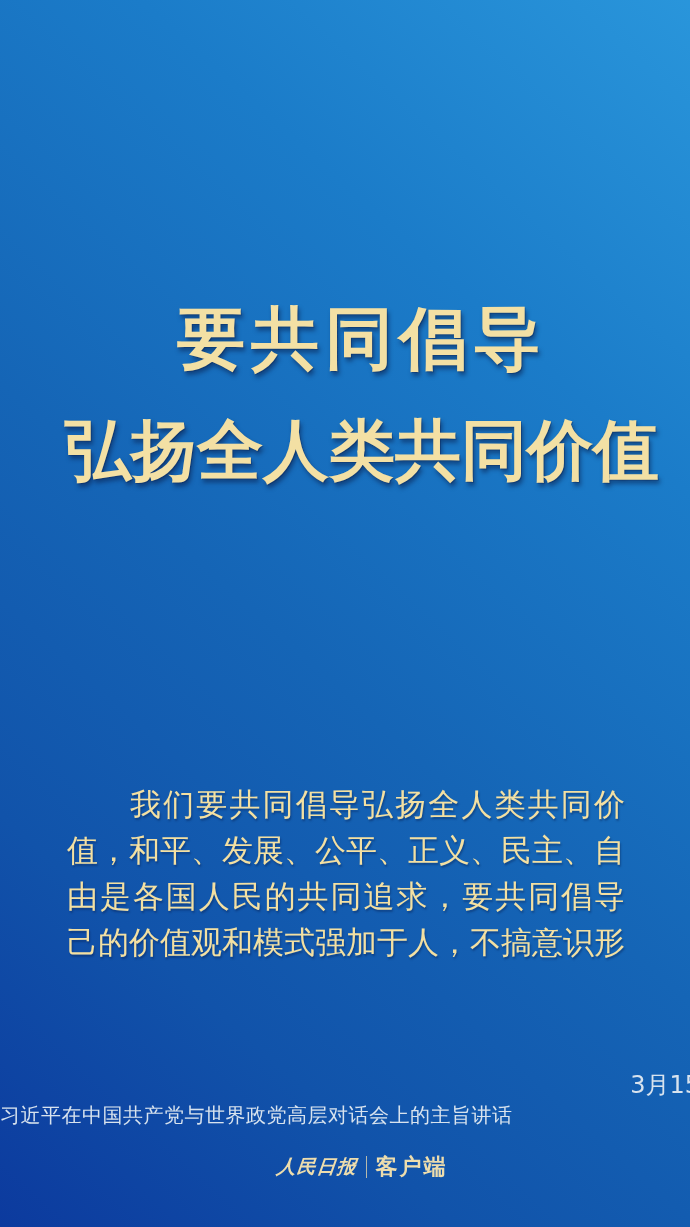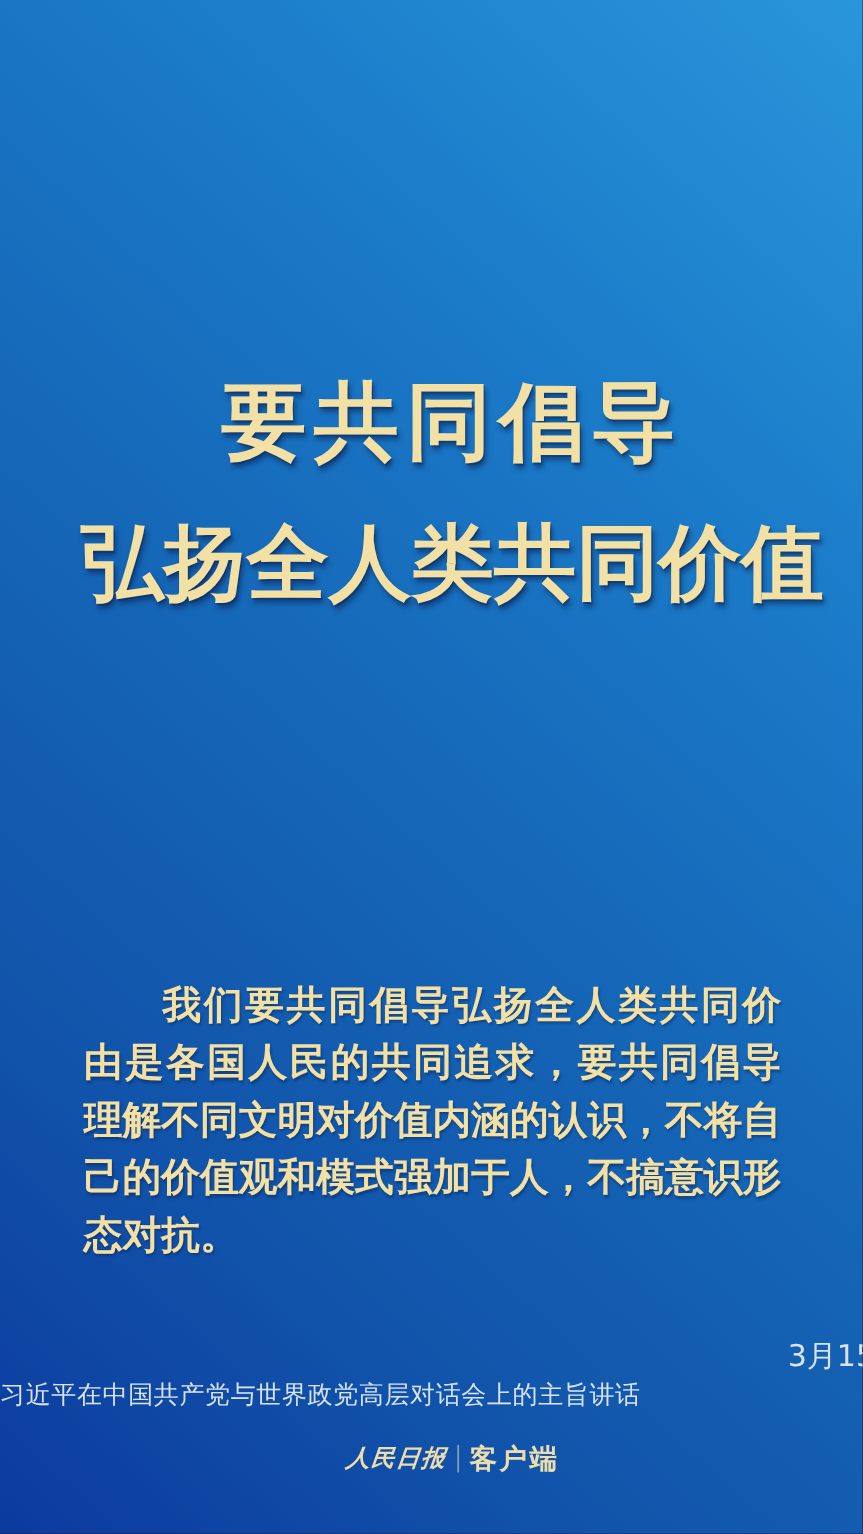--- a/index.html
+++ b/index.html
@@ -48,21 +48,21 @@
     white-space: nowrap;
   }
 
   
   .quote-block {
     position: absolute;
     top: 781px;
     left: 67px;
     width: 558px;
     color: #f3e0a2;
-    font-weight: bold;
+    font-weight: normal;
     font-size: 31px;
     line-height: 46px;
     text-shadow: 1px 2px 2px rgba(8, 26, 70, 0.4);
   }
   .quote-line {
     text-align: justify;
     text-align-last: justify;
     text-justify: inter-character;
   }
   .quote-line.first {
@@ -130,24 +130,23 @@
 
 <div class="poster">
 
   <div class="title-block">
     <div class="title-line-1">要共同倡导</div>
     <div class="title-line-2">弘扬全人类共同价值</div>
   </div>
 
   <div class="quote-block">
     <div class="quote-line first">我们要共同倡导弘扬全人类共同价</div>
+    <div class="quote-line">值，和平、发展、公平、正义、民主、自</div>
     <div class="quote-line">由是各国人民的共同追求，要共同倡导</div>
-    <div class="quote-line">理解不同文明对价值内涵的认识，不将自</div>
     <div class="quote-line">己的价值观和模式强加于人，不搞意识形</div>
-    <div class="quote-line last">态对抗。</div>
   </div>
 
   <div class="date-line">3月15日</div>
 
   <div class="attribution-line">习近平在中国共产党与世界政党高层对话会上的主旨讲话</div>
 
   <div class="logo-row">
     <span class="logo-masthead">人民日报</span>
     <span class="logo-divider"></span>
     <span class="logo-client">客户端</span>

